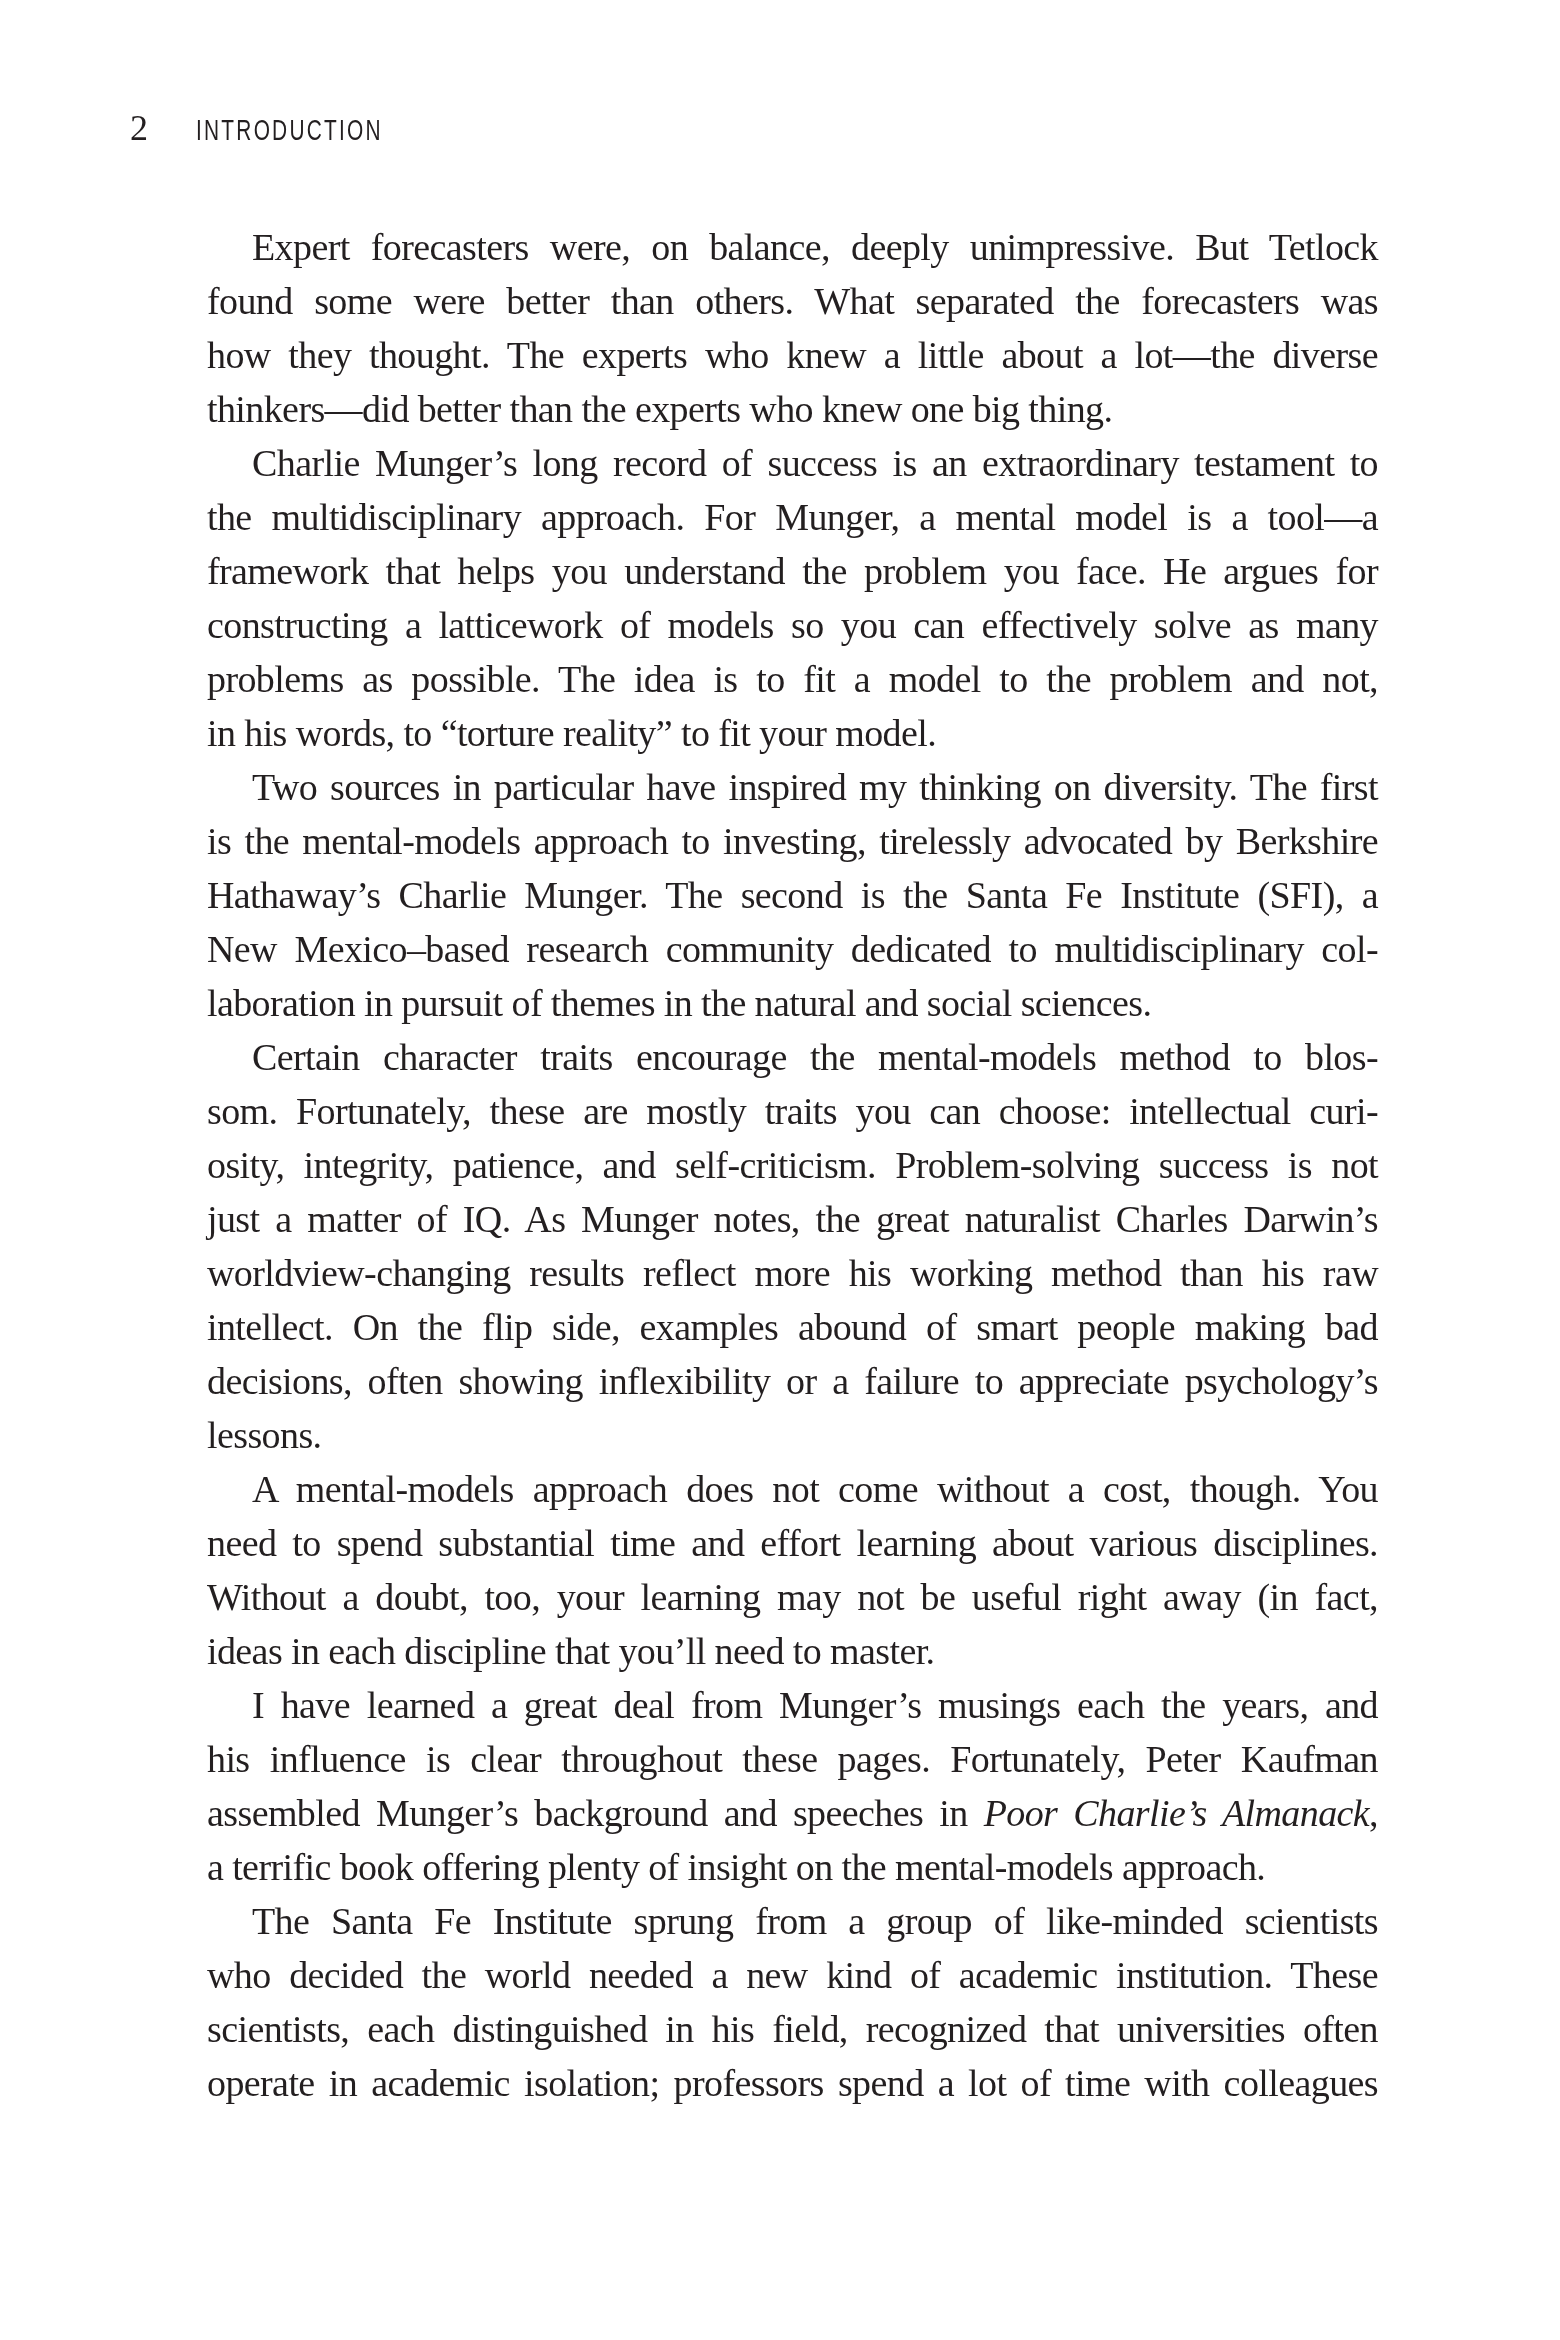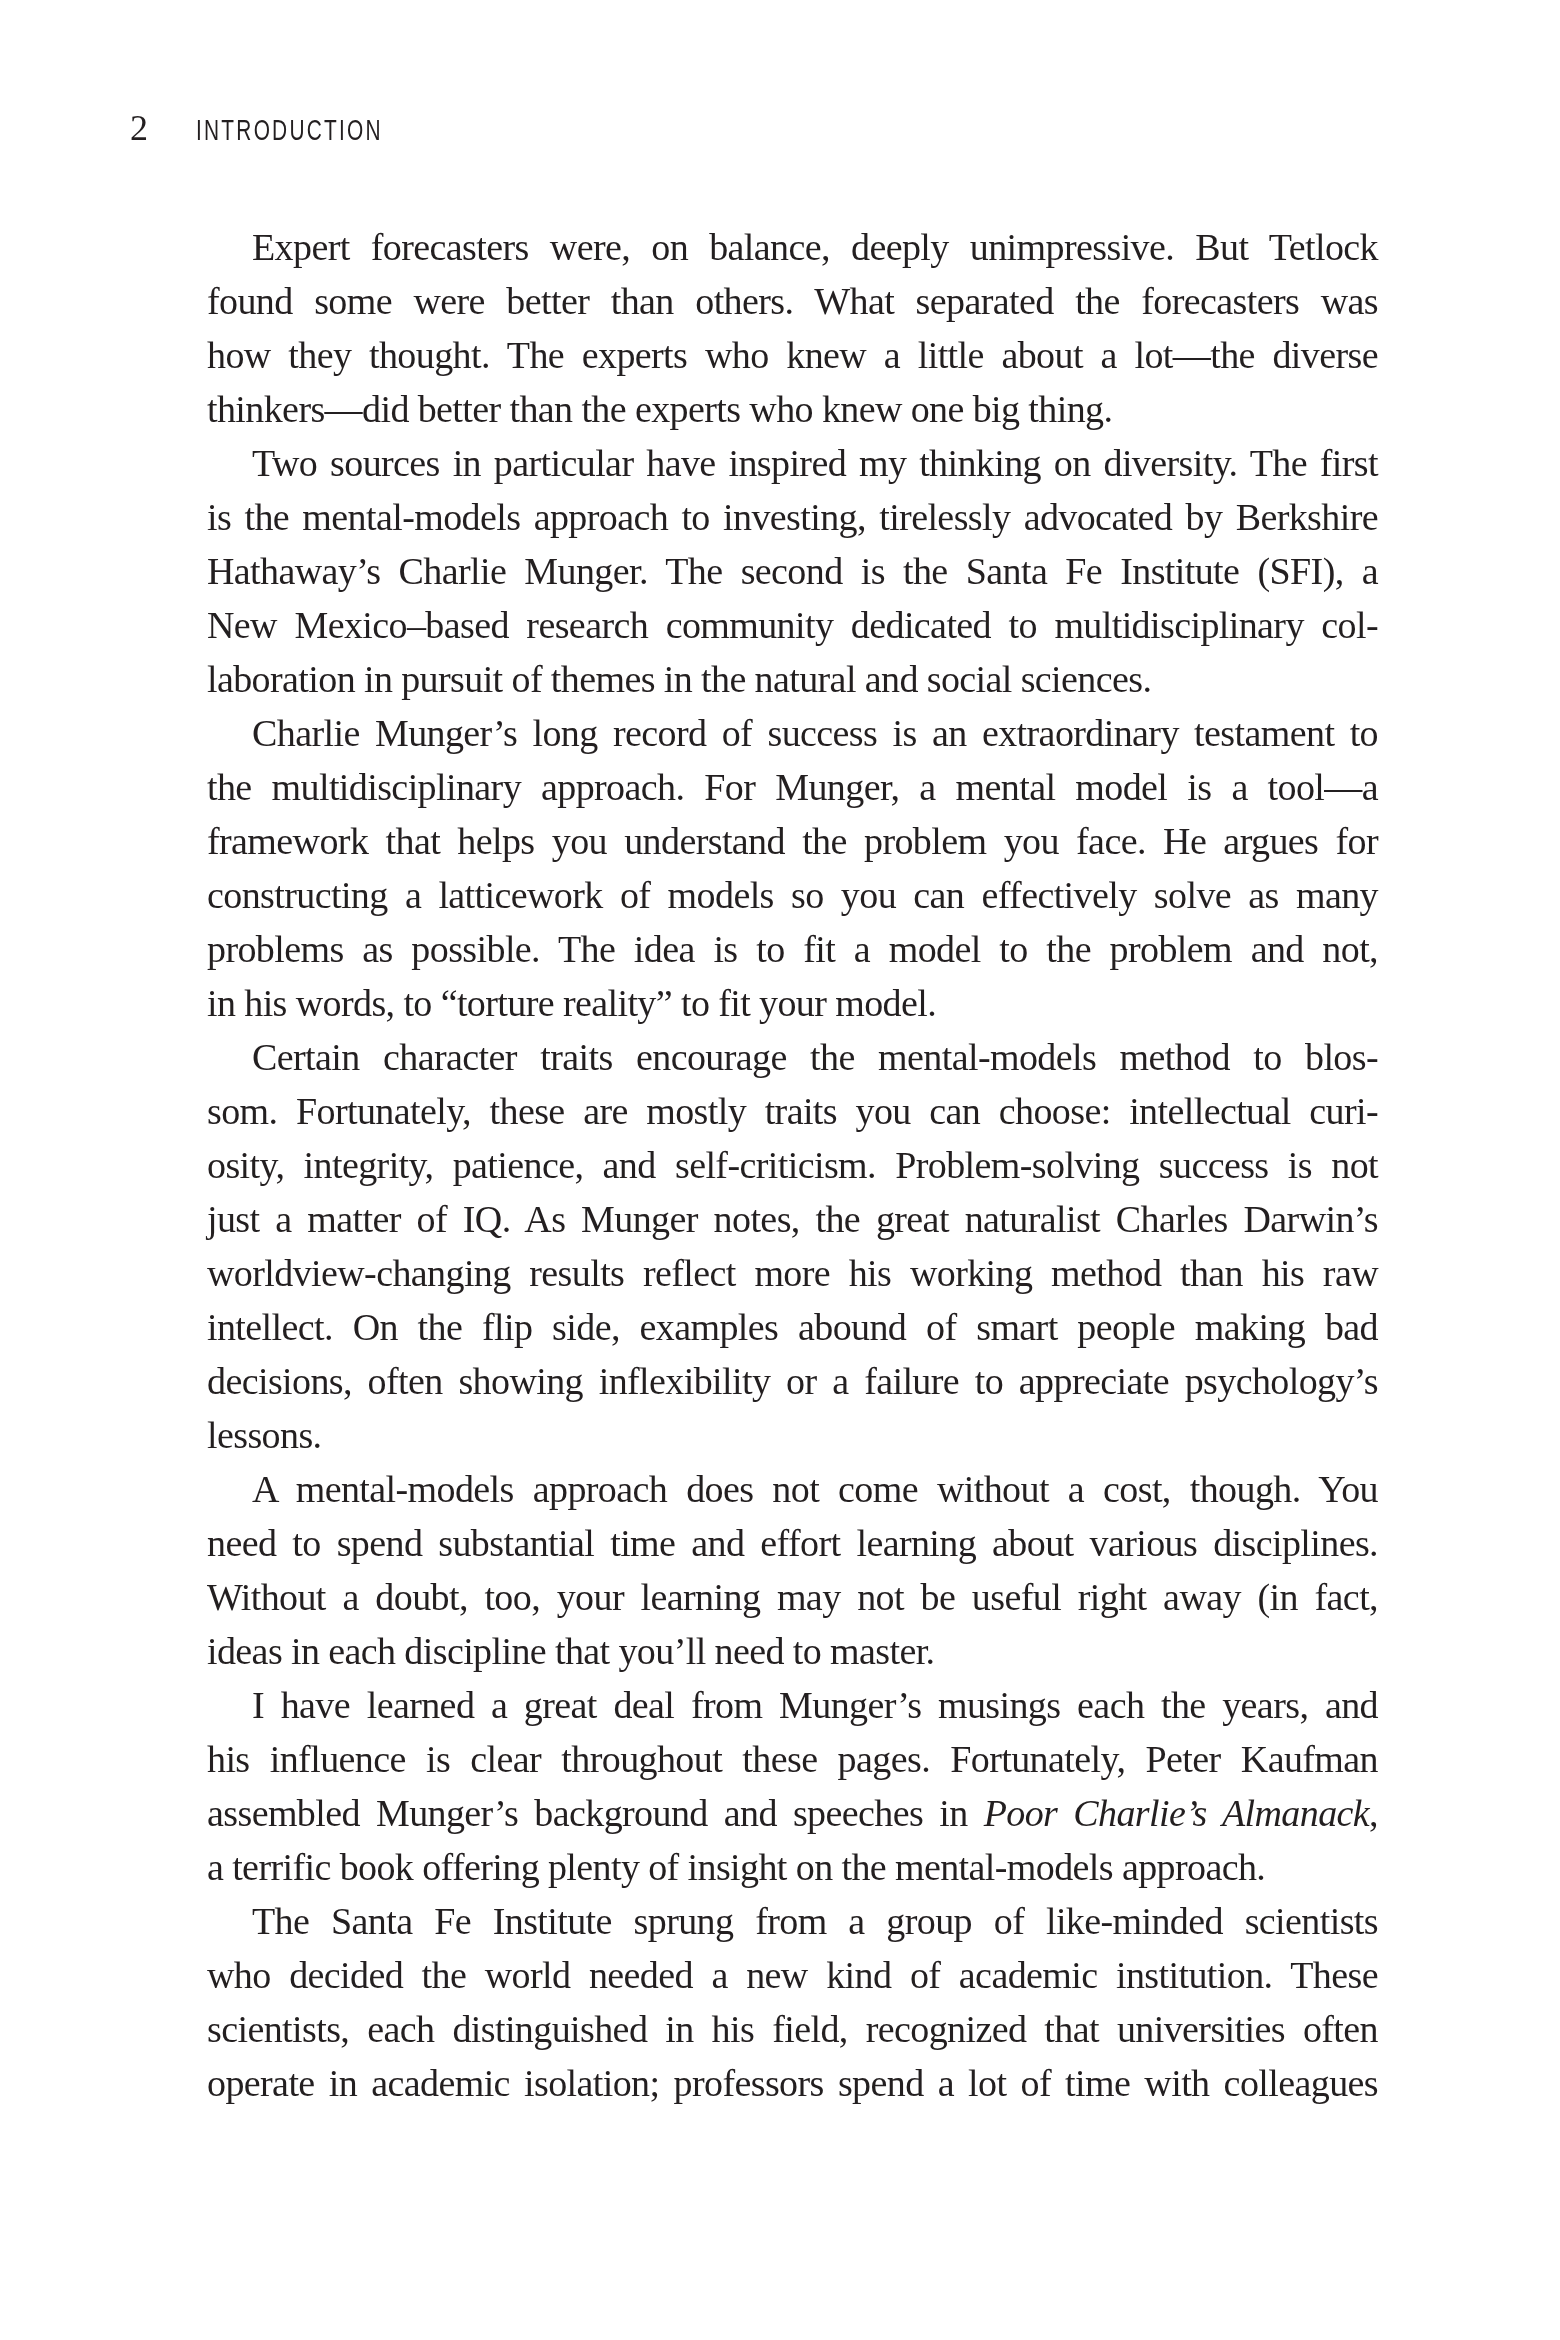--- a/index.html
+++ b/index.html
@@ -90,34 +90,34 @@
 <div class="body-text">
 
   <div>
     <div class="line indent"><span class="inner">Expert forecasters were, on balance, deeply unimpressive. But Tetlock</span></div>
     <div class="line"><span class="inner">found some were better than others. What separated the forecasters was</span></div>
     <div class="line"><span class="inner">how they thought. The experts who knew a little about a lot—the diverse</span></div>
     <div class="line last"><span class="inner">thinkers—did better than the experts who knew one big thing.</span></div>
   </div>
 
   <div>
-    <div class="line indent"><span class="inner">Two sources in particular have inspired my thinking on diversity. The first</span></div>
-    <div class="line"><span class="inner">is the mental-models approach to investing, tirelessly advocated by Berkshire</span></div>
-    <div class="line"><span class="inner">Hathaway’s Charlie Munger. The second is the Santa Fe Institute (SFI), a</span></div>
-    <div class="line"><span class="inner">New Mexico–based research community dedicated to multidisciplinary col-</span></div>
-    <div class="line last"><span class="inner">laboration in pursuit of themes in the natural and social sciences.</span></div>
-  </div>
-
-  <div>
     <div class="line indent"><span class="inner">Charlie Munger’s long record of success is an extraordinary testament to</span></div>
     <div class="line"><span class="inner">the multidisciplinary approach. For Munger, a mental model is a tool—a</span></div>
     <div class="line"><span class="inner">framework that helps you understand the problem you face. He argues for</span></div>
     <div class="line"><span class="inner">constructing a latticework of models so you can effectively solve as many</span></div>
     <div class="line"><span class="inner">problems as possible. The idea is to fit a model to the problem and not,</span></div>
     <div class="line last"><span class="inner">in his words, to “torture reality” to fit your model.</span></div>
+  </div>
+
+  <div>
+    <div class="line indent"><span class="inner">Two sources in particular have inspired my thinking on diversity. The first</span></div>
+    <div class="line"><span class="inner">is the mental-models approach to investing, tirelessly advocated by Berkshire</span></div>
+    <div class="line"><span class="inner">Hathaway’s Charlie Munger. The second is the Santa Fe Institute (SFI), a</span></div>
+    <div class="line"><span class="inner">New Mexico–based research community dedicated to multidisciplinary col-</span></div>
+    <div class="line last"><span class="inner">laboration in pursuit of themes in the natural and social sciences.</span></div>
   </div>
 
   <div>
     <div class="line indent"><span class="inner">Certain character traits encourage the mental-models method to blos-</span></div>
     <div class="line"><span class="inner">som. Fortunately, these are mostly traits you can choose: intellectual curi-</span></div>
     <div class="line"><span class="inner">osity, integrity, patience, and self-criticism. Problem-solving success is not</span></div>
     <div class="line"><span class="inner">just a matter of IQ. As Munger notes, the great naturalist Charles Darwin’s</span></div>
     <div class="line"><span class="inner">worldview-changing results reflect more his working method than his raw</span></div>
     <div class="line"><span class="inner">intellect. On the flip side, examples abound of smart people making bad</span></div>
     <div class="line"><span class="inner">decisions, often showing inflexibility or a failure to appreciate psychology’s</span></div>

